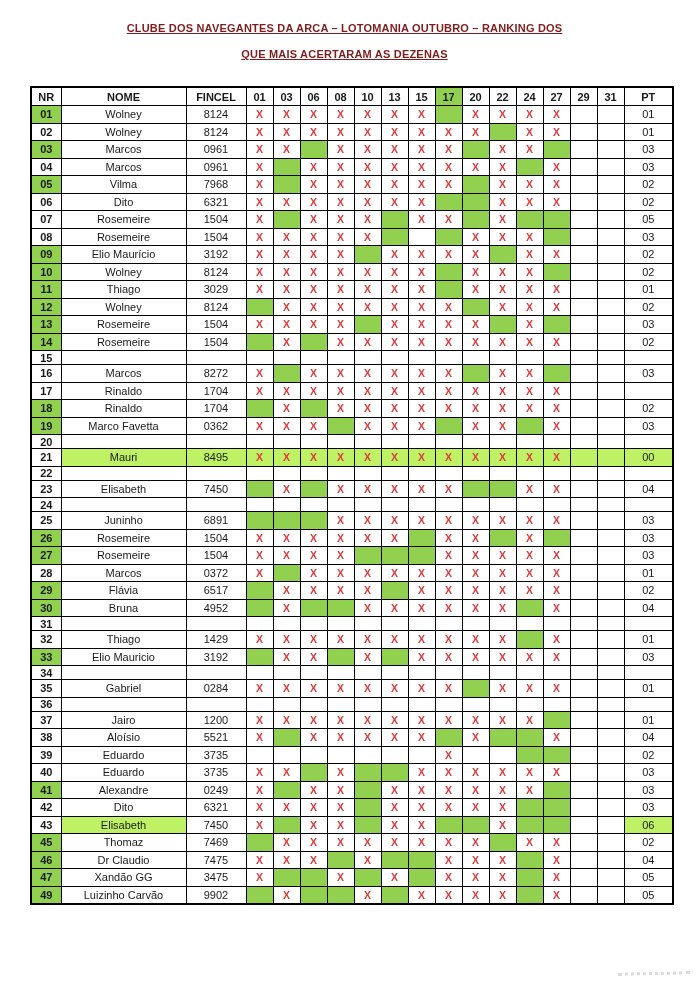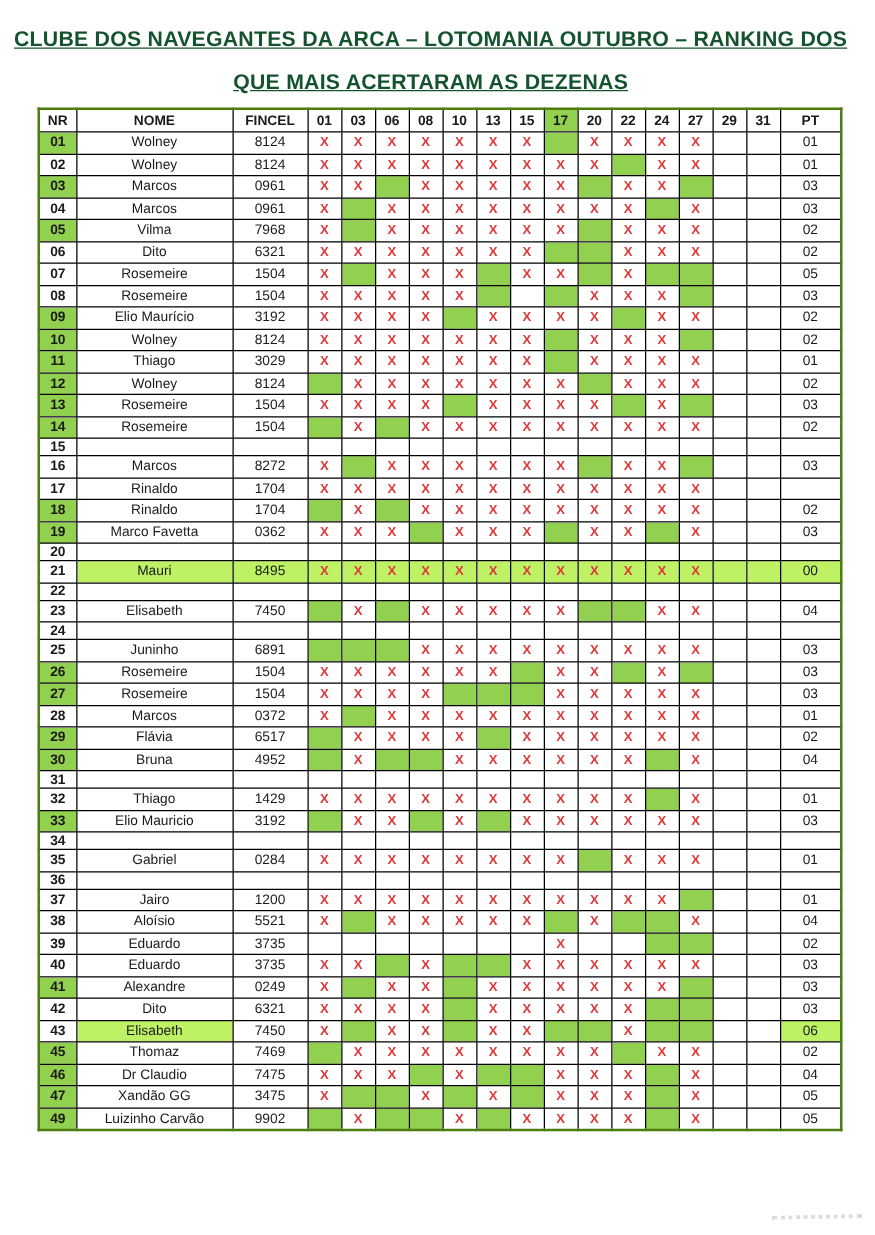--- a/index.html
+++ b/index.html
@@ -1,22 +1,22 @@
 <!DOCTYPE html>
 <html><head>
 <meta charset="utf-8">
 <style>
   html,body{margin:0;padding:0;background:#ffffff;}
   .page{position:relative;width:700px;height:988px;background:#ffffff;overflow:hidden;
         font-family:"Liberation Sans",sans-serif;color:#1a1a1a;}
   .title-block{position:absolute;top:22px;left:0;width:700px;text-align:center;}
-  .title-line{font-size:17px;font-weight:bold;letter-spacing:0.2px;
-              text-decoration:underline;margin:0 11px 14px 0;color:#14532d;}
+  .title-line{font-size:11px;font-weight:bold;letter-spacing:0.2px;
+              text-decoration:underline;margin:0 11px 14px 0;color:#7f1d1d;}
   table.rank{position:absolute;left:30px;top:86px;width:642px;border-collapse:collapse;
-             table-layout:fixed;border:2px solid #4d7c0f;}
+             table-layout:fixed;border:2px solid #000000;}
   th,td{border:1px solid #000;padding:0;text-align:center;vertical-align:middle;
         overflow:hidden;white-space:nowrap;}
   thead th{height:17px;font-size:11px;font-weight:bold;background:#fff;}
   tbody td{height:16.5px;font-size:11px;}
   tbody tr.empty td{height:13px;}
   td.nr{font-weight:bold;}
   td.name{font-size:11px;text-align:center;}
   td.fincel{font-size:11px;}
   td.pt{font-size:11px;}
   .green{background:#92D050;}

